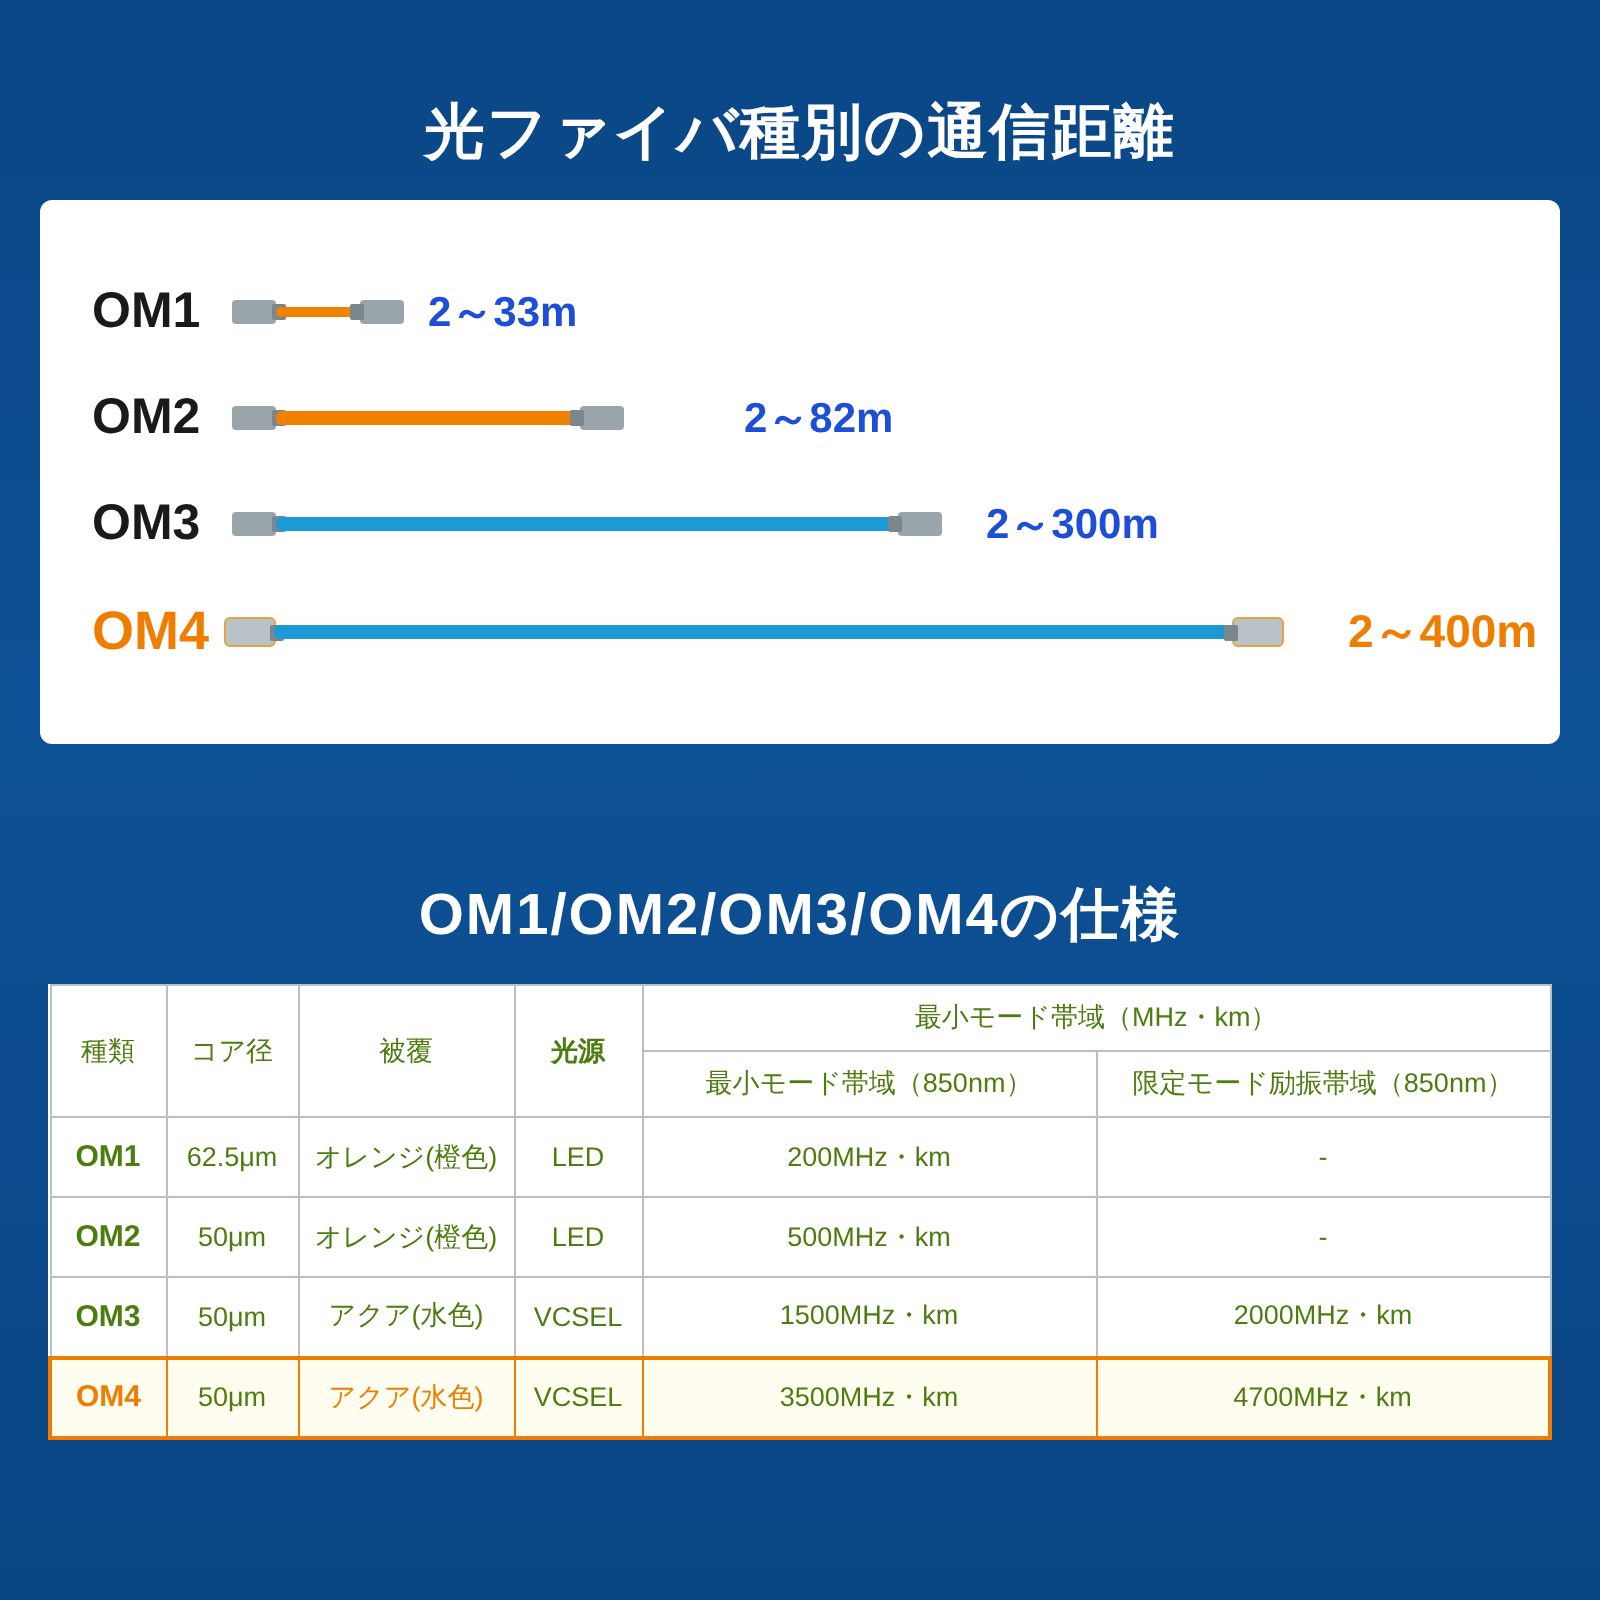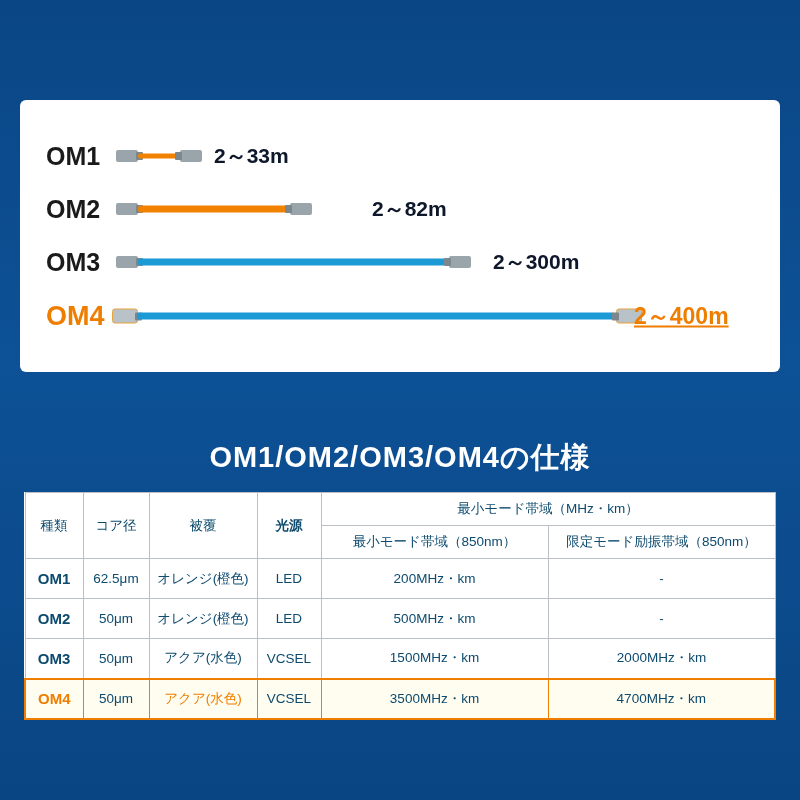--- a/index.html
+++ b/index.html
@@ -87,21 +87,21 @@
     height: 5px;
     border-radius: 3px;
   }
   .wire.thick { height: 7px; }
   .dist-text {
     position: absolute;
     top: 50%;
     transform: translateY(-50%);
     font-size: 21px;
     font-weight: bold;
-    color: #0f172a;
+    color: #1d4ed8;
     white-space: nowrap;
   }
   .dist-text.om4 { color: #ef7d00; font-size: 23px; }
 
   
   #section-spec {
     position: absolute;
     left: 0; top: 400px; width: 800px; height: 400px; padding-left: 24px;
   }
   #title-spec {
@@ -116,21 +116,21 @@
   }
   table {
     border-collapse: collapse;
     width: 752px;
     background: #ffffff;
     table-layout: fixed;
   }
   th, td {
     border: 1px solid #b9bfc4;
     font-size: 13.5px;
-    color: #0c4a6e;
+    color: #4d7c0f;
     text-align: center;
     vertical-align: middle;
     padding: 0;
     height: 40px;
     font-weight: normal;
   }
   thead th { height: 33px; }
   .col-type   { width: 58px; }
   .col-core   { width: 66px; }
   .col-coat   { width: 108px; }
@@ -147,20 +147,21 @@
   tr.row-om4 td:first-child { border-left-width: 2px; }
   tr.row-om4 td:last-child  { border-right-width: 2px; }
   tr.row-om4 td.type-cell { color: #ef7d00; }
   tr.row-om4 td.coat-cell { color: #ef7d00; }
 </style>
 </head>
 <body>
 
 <div id="section-distance">
 
+  <div id="title-distance" class="section-title">光ファイバ種別の通信距離</div>
 
   <div id="distance-card">
 
     <div class="cable-row" style="top:30px;">
       <span class="cable-label">OM1</span>
       <div class="cable-graphic" style="left:96px; width:86px;">
         <span class="conn left" style="left:0;">
             <i class="boot"></i>
           </span>
         <span class="wire" style="left:22px; right:22px; background:#f08200;"></span>
@@ -203,21 +204,21 @@
       <span class="cable-label om4">OM4</span>
       <div class="cable-graphic" style="left:92px; width:530px;">
         <span class="conn big left" style="left:0;">
             <i class="boot"></i>
           </span>
         <span class="wire thick" style="left:25px; right:27px; background:#1b9ad6;"></span>
         <span class="conn big right" style="right:0;">
             <i class="boot"></i>
           </span>
       </div>
-      <span class="dist-text om4" style="left:614px;text-decoration:underline;">2～400m</span>
+      <span class="dist-text om4" style="left:654px;">2～400m</span>
     </div>
 
   </div>
 </div>
 
 <div id="section-spec">
 
   <div id="title-spec" class="section-title">OM1/OM2/OM3/OM4の仕様</div>
 
   <div id="spec-table-wrap">

